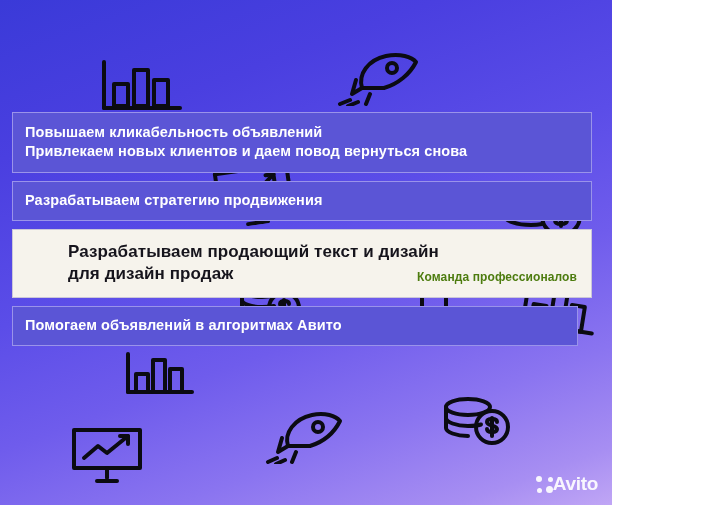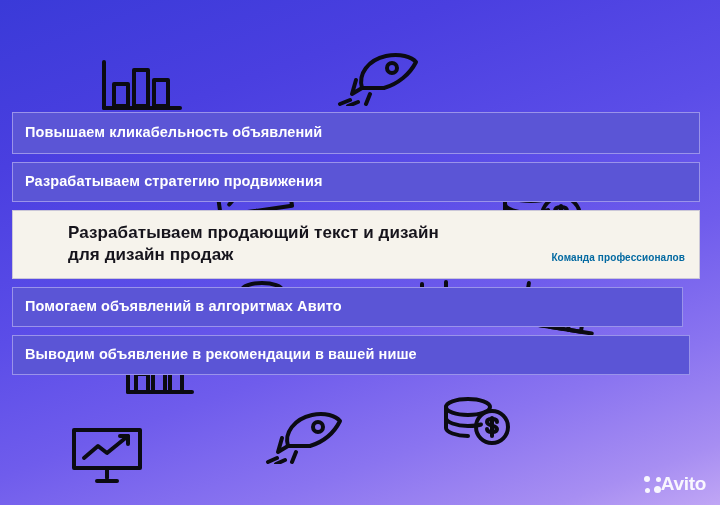--- a/index.html
+++ b/index.html
@@ -7,21 +7,21 @@
     padding: 0;
   }
   body {
     width: 720px;
     height: 505px;
     overflow: hidden;
     font-family: "Liberation Sans", sans-serif;
   }
   .poster {
     position: relative;
-    width: 720px;
+    width: 612px;
     height: 505px;
     background: linear-gradient(160deg, #3a3ad8 0%, #4a3fe0 22%, #5b4de8 45%, #6f5cec 62%, #8a74f0 78%, #a78ef2 92%, #c0a6f5 100%);
     overflow: hidden;
   }
   
   .stage {
     position: absolute;
     left: 0; top: 0; right: 0; bottom: 0;
   }
 
@@ -65,23 +65,23 @@
     font-size: 17px;
     line-height: 22px;
     padding: 11px 12px 12px 12px;
   }
   .row.highlight .line { font-weight: bold; margin-left: 43px; }
 
   .row-note {
     position: absolute;
     right: 14px;
     bottom: 9px;
-    font-size: 10px;
+    font-size: 12px;
     font-weight: bold;
-    color: #0369a1;
+    color: #4d7c0f;
     white-space: nowrap;
   }
 
   
   .row.w1 { width: 100%; }
   .row.w2 { width: 97.5%; }
   .row.w3 { width: 98.5%; }
 
   
   .watermark {
@@ -228,39 +228,37 @@
         <circle cx="52" cy="33" r="16"></circle>
         <path d="M52 24 L52 42"></path>
         <path d="M57 28 C57 26 55 25 52 25 C49 25 47 26 47 28 C47 32 57 31.4 57 35 C57 37 55 38 52 38 C49 38 47 37 47 35"></path>
       </svg>
     </div>
 
     <div class="rows">
 
       <div class="row two-line w1">
         <span class="line">Повышаем кликабельность объявлений</span>
+        <span class="line">Привлекаем новых клиентов и даем повод вернуться снова</span>
       </div>
 
       <div class="row w1">
         <span class="line">Разрабатываем стратегию продвижения</span>
       </div>
 
       <div class="row highlight w1">
         <span class="line">Разрабатываем продающий текст и дизайн</span>
         <span class="line">для дизайн продаж</span>
         <span class="row-note">Команда профессионалов</span>
       </div>
 
       <div class="row w2">
         <span class="line">Помогаем объявлений в алгоритмах Авито</span>
       </div>
 
-      <div class="row w3">
-        <span class="line">Выводим объявление в рекомендации в вашей нише</span>
-      </div>
 
 
     </div>
 
     <div class="watermark">
       <span class="wm-dots">
         <i></i>
           <i></i>
           <i></i>
           <i></i>

